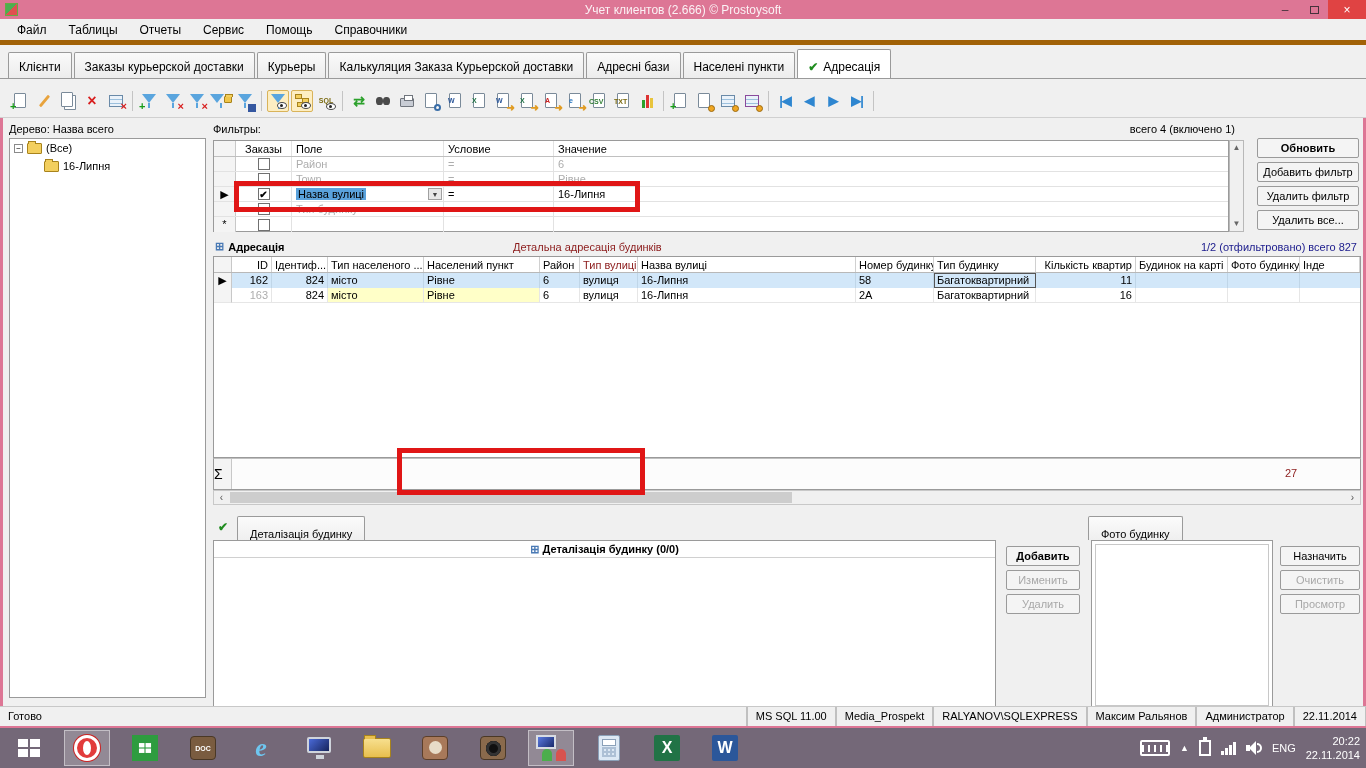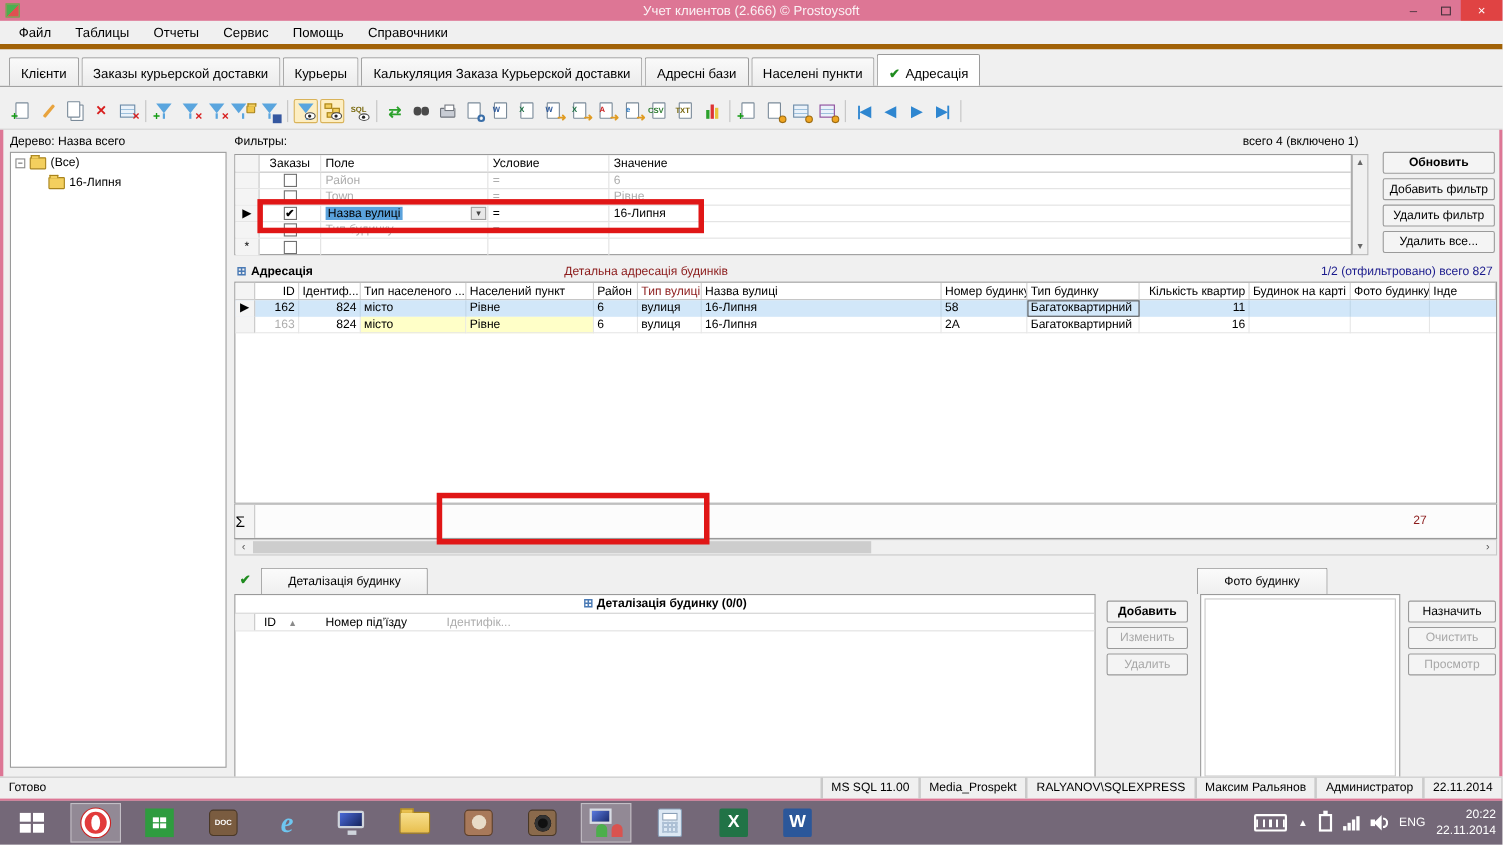--- a/index.html
+++ b/index.html
@@ -128,21 +128,21 @@
   #sumtext { position:absolute; left:400px; top:3px; line-height:13px; color:#8b1a1a; }
   
   #hscroll { left:210px; top:372px; width:1148px; height:15px; background:#f0f0f0; border:1px solid #c8c8c8; }
   #hscroll .thumb { position:absolute; left:16px; top:1px; width:562px; height:11px; background:#cdcdcd; }
   #hscroll .ar { position:absolute; top:0; width:15px; text-align:center; color:#555; line-height:13px; font-size:10px; }
   
   .redbox { border:5px solid #e01616; background:transparent; z-index:40; pointer-events:none; }
   #ann1 { left:231px; top:63px; width:406px; height:31px; }
   #ann2 { left:394px; top:330px; width:248px; height:47px; }
   
-  .btab { position:absolute; height:24px; background:linear-gradient(#fbfbfb,#efefef); border:1px solid #9a9a9a; border-bottom:none; border-radius:2px 2px 0 0; display:flex; align-items:center; padding:0 24px; font-size:11px; }
+  .btab { position:absolute; height:24px; background:linear-gradient(#fbfbfb,#efefef); border:1px solid #9a9a9a; border-bottom:none; border-radius:2px 2px 0 0; display:flex; align-items:flex-end; padding:0 12px; font-size:11px; }
   #dcheck { left:215px; top:402px; color:#1f8c1f; font-weight:bold; font-size:12px; }
   #dtab { left:234px; top:398px; }
   #dbox { left:210px; top:422px; width:783px; height:170px; }
   #dbox .dhdr { height:17px; border-bottom:1px solid #d0d0d0; text-align:center; font-weight:bold; line-height:17px; }
   #dbox .dhdr .gi { color:#4a7ab5; }
   #dbox .dcols { display:flex; height:16px; line-height:16px; border-bottom:1px solid #e0e0e0; }
   #dbox .dcols span { padding:0 4px; }
   #dbuttons { left:1003px; top:428px; width:74px; }
   #dbuttons .winbtn { width:74px; height:20px; line-height:18px; margin-bottom:4px; }
   #ptab { left:1085px; top:398px; }
@@ -554,26 +554,20 @@
 
     <div class="abs redbox" id="ann1"></div>
     <div class="abs redbox" id="ann2"></div>
 
     <div class="abs" id="dcheck">✔</div>
     <div class="btab" id="dtab">
         <span>Деталізація будинку</span>
       </div>
     <div class="abs panelbox" id="dbox">
       <div class="dhdr"><span class="gi">⊞</span> <span>Деталізація будинку (0/0)</span></div>
-      <div class="dcols">
-        <span style="width:18px;background:#f4f4f4;border-right:1px solid #c8c8c8"></span>
-        <span style="width:60px"><span>ID</span> <span class="sortmk">▲</span></span>
-        <span style="width:110px">Номер під’їзду</span>
-        <span style="width:80px" class="gray">Ідентифік...</span>
-      </div>
     </div>
     <div class="abs" id="dbuttons">
       <div class="winbtn bold">Добавить</div>
       <div class="winbtn dis">Изменить</div>
       <div class="winbtn dis">Удалить</div>
     </div>
 
     <div class="btab" id="ptab">
         <span>Фото будинку</span>
       </div>

